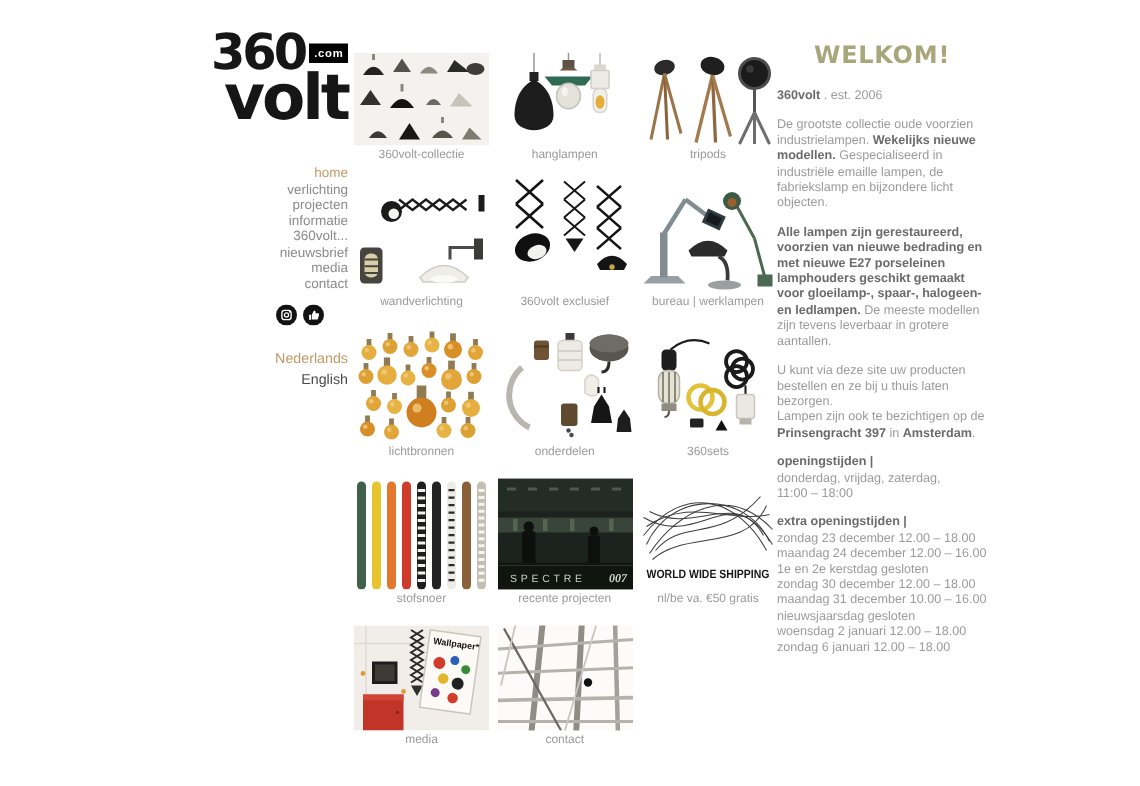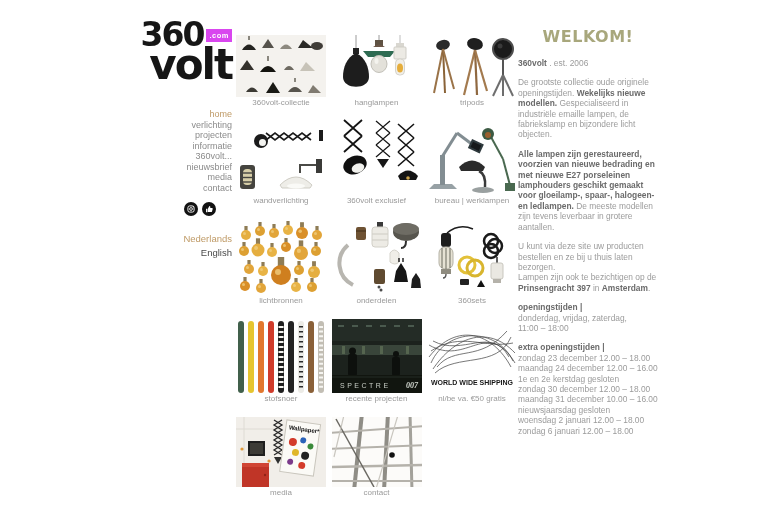--- a/index.html
+++ b/index.html
@@ -5,21 +5,21 @@
   * { margin:0; padding:0; box-sizing:border-box; }
   html,body { background:#ffffff; }
   body { font-family:"Liberation Sans", sans-serif; }
   .page { position:relative; width:760px; height:524px; background:#fff; overflow:hidden; margin:0 auto; }
 
   
   .sidebar { position:absolute; left:100px; top:20px; width:132px; text-align:right; }
   .logo { display:inline-block; text-align:right; color:#161616; cursor:pointer; }
   .logo-top { display:flex; justify-content:flex-end; align-items:center; }
   .logo-360 { font-size:33px; font-weight:900; letter-spacing:-2px; line-height:30px; font-family:"DejaVu Sans", sans-serif; }
-  .logo-com { background:#d946ef; color:#fff; font-size:7.5px; font-weight:700; padding:2px 3px; margin-left:3px; margin-top:1px; letter-spacing:0.5px; }
+  .logo-com { background:#000000; color:#fff; font-size:7.5px; font-weight:700; padding:2px 3px; margin-left:3px; margin-top:1px; letter-spacing:0.5px; }
   .logo-volt { font-size:42px; font-weight:900; letter-spacing:-2px; line-height:34px; margin-top:-2px; font-family:"DejaVu Sans", sans-serif; }
   .nav { margin-top:26px; }
   .nav a { display:block; font-size:9px; line-height:10.5px; color:#8b8b8b; text-decoration:none; }
   .nav a.active { color:#bf9a66; }
   .social { margin-top:9px; padding-right:16px; display:flex; justify-content:flex-end; gap:4px; }
   .social svg { display:block; cursor:pointer; }
   .langs { margin-top:16px; }
   .langs a { display:block; font-size:9.5px; line-height:14px; text-decoration:none; }
   .lang-nl { color:#bf9a66; }
   .lang-en { color:#4a4a4a; }
@@ -400,21 +400,21 @@
       </svg>
       <div class="cell-label">contact</div>
     </div>
   </div>
 
   <div class="welcome">
     <h1>WELKOM!</h1>
 
     <p><span class="b">360volt</span><span> . est. 2006</span></p>
 
-    <p><span>De grootste collectie oude originele openingstijden. </span><span class="b">Wekelijks nieuwe modellen.</span><span> Gespecialiseerd in industriële emaille lampen, de fabriekslamp en bijzondere licht objecten.</span></p>
+    <p><span>De grootste collectie oude voorzien industrielampen. </span><span class="b">Wekelijks nieuwe modellen.</span><span> Gespecialiseerd in industriële emaille lampen, de fabriekslamp en bijzondere licht objecten.</span></p>
 
     <p><span class="b">Alle lampen zijn gerestaureerd, voorzien van nieuwe bedrading en met nieuwe E27 porseleinen lamphouders geschikt gemaakt voor gloeilamp-, spaar-, halogeen- en ledlampen.</span><span> De meeste modellen zijn tevens leverbaar in grotere aantallen.</span></p>
 
     <p><span class="pre">U kunt via deze site uw producten bestellen en ze bij u thuis laten bezorgen.</span><br><span>Lampen zijn ook te bezichtigen op de </span><span class="b">Prinsengracht 397</span><span> in </span><span class="b">Amsterdam</span><span>.</span></p>
 
     <p><span class="b">openingstijden |</span><br><span class="pre">donderdag, vrijdag, zaterdag,
 11:00 – 18:00</span></p>
 
     <p><span class="b">extra openingstijden |</span><br><span class="pre">zondag 23 december 12.00 – 18.00
 maandag 24 december 12.00 – 16.00

